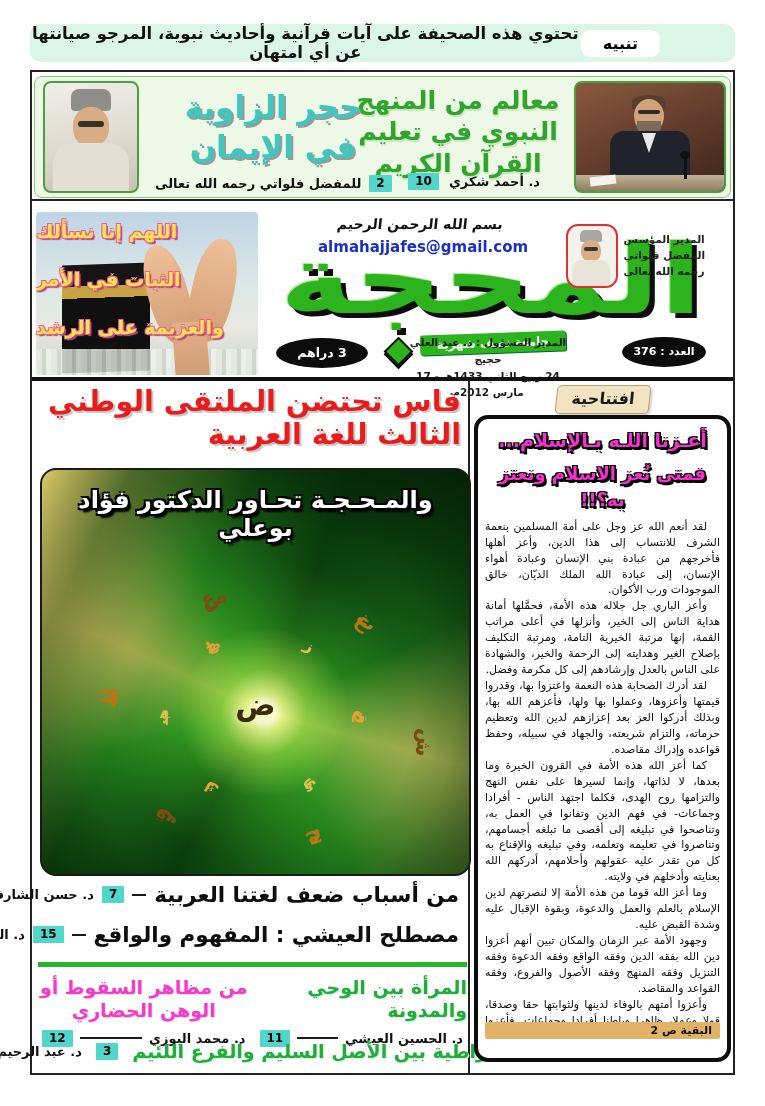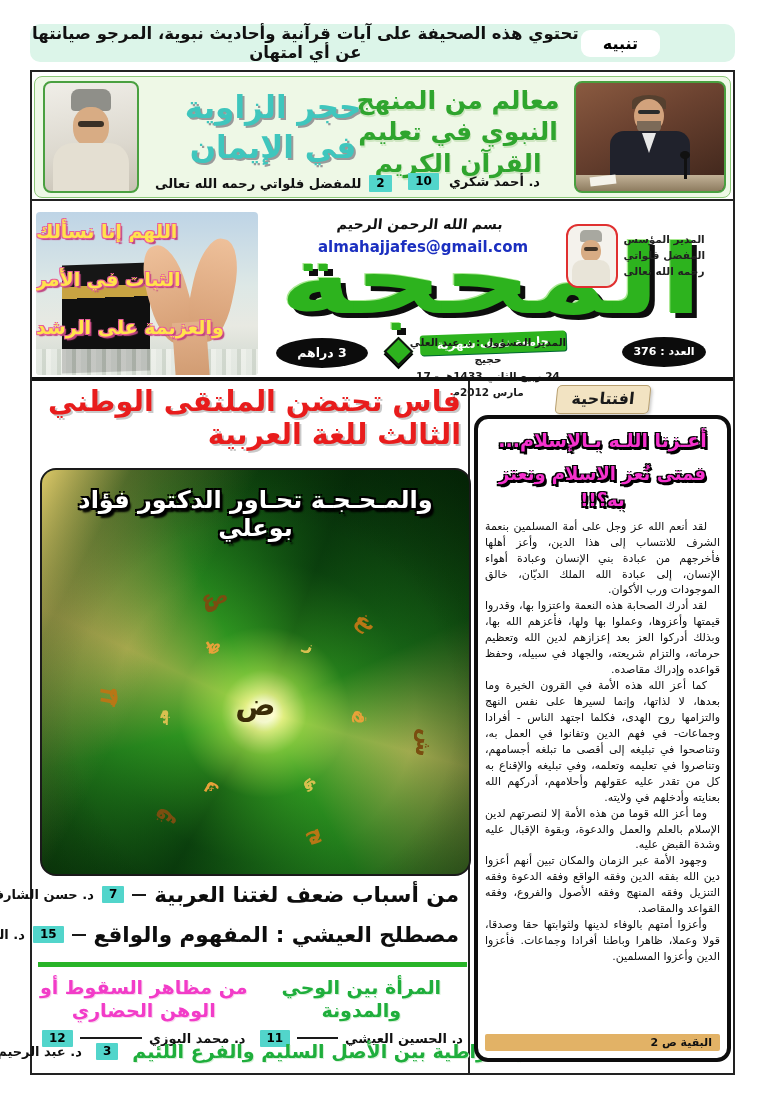--- a/index.html
+++ b/index.html
@@ -107,32 +107,32 @@
 
   .art-row{position:absolute;right:298px;width:427px;display:flex;align-items:center;gap:8px;flex-direction:row;padding:0 8px;box-sizing:border-box;}
   .art-title{font-weight:900;font-size:21.5px;color:#0d0d0d;white-space:nowrap;}
   .art-line{flex:1;border-top:2.5px solid #1a1a1a;min-width:14px;}
   .art-line-s{width:22px;border-top:2.5px solid #1a1a1a;}
   .art-author{font-weight:800;font-size:13px;color:#111;white-space:nowrap;}
   .green-rule{position:absolute;left:38px;top:962px;width:429px;height:5px;background:#28b428;}
 
   .bottom-grid{position:absolute;left:38px;top:976px;width:429px;display:flex;flex-direction:row;gap:6px;}
   .bcol{flex:1;text-align:center;}
-  .bcol-title-green{color:#1fae3c;font-weight:900;font-size:19px;line-height:1.2;text-shadow:1px 1px 0 #d8f0d8;}
+  .bcol-title-green{color:#1fae3c;font-weight:900;font-size:19px;line-height:1.2;text-shadow:1px 1px 0 #d8f0d8;text-align:right;}
   .bcol-title-pink{color:#f23cc8;font-weight:900;font-size:19px;line-height:1.2;text-shadow:1px 1px 0 #f8d8ee;}
   .bcol-byline{margin-top:8px;display:flex;align-items:center;gap:7px;justify-content:center;flex-direction:row;padding:0 4px;}
   .bline{flex:0 1 70px;border-top:2px solid #1a1a1a;}
   .last-row{position:absolute;left:38px;top:1040px;width:429px;display:flex;align-items:center;gap:7px;flex-direction:row;justify-content:center;}
   .last-title{color:#1fae3c;font-weight:900;font-size:19px;text-shadow:1px 1px 0 #d8f0d8;white-space:nowrap;}
 
   
   .edit-label{position:absolute;left:556px;top:385px;width:92px;height:27px;background:#f2e3c2;border:1px solid #b8a070;
     border-radius:5px;box-shadow:2px 2px 3px #00000030;font-weight:800;font-size:16px;color:#1a1a1a;text-align:center;line-height:26px;transform:skewX(-6deg);}
   .edit-box{position:absolute;left:474px;top:415px;width:257px;height:647px;border:4px solid #0d0d0d;border-radius:14px;
-    box-sizing:border-box;background:#fff;display:flex;flex-direction:column;padding:8px 7px 7px;overflow:hidden;}
+    box-sizing:border-box;background:#fff;display:flex;flex-direction:column;padding:8px 7px 19px;overflow:hidden;}
   .edit-title{text-align:center;font-weight:900;color:#f531cd;line-height:1.45;
     text-shadow:-1.5px -1.5px 0 #000,1.5px -1.5px 0 #000,-1.5px 1.5px 0 #000,1.5px 1.5px 0 #000,2.5px 2.5px 0 #000;}
   .edit-title-1{font-size:19px;}
   .edit-title-2{font-size:18px;margin-top:6px;margin-bottom:6px;}
   .edit-body{flex:1;overflow:hidden;}
   .edit-body p{margin:0;font-size:11px;line-height:1.45;text-align:justify;color:#0d0d0d;text-indent:13px;font-weight:500;}
   .more-bar{margin-top:auto;background:#e2b266;color:#111;font-weight:800;font-size:11px;padding:2px 8px;border-radius:2px;}
 </style>
 </head>
 <body>
@@ -302,20 +302,21 @@
     <div class="art-line-s"></div>
     <span class="art-author">د. عبد الرحيم بلحاج</span>
   </div>
 
   <div class="edit-label">افتتاحية</div>
   <div class="edit-box">
     <div class="edit-title edit-title-1">أعـزنا اللـه بـالإسلام...</div>
     <div class="edit-title edit-title-2">فمتى نُعز الاسلام ونعتز به؟!!</div>
     <div class="edit-body">
       <p>لقد أنعم الله عز وجل على أمة المسلمين بنعمة الشرف للانتساب إلى هذا الدين، وأعز أهلها فأخرجهم من عبادة بني الإنسان وعبادة أهواء الإنسان، إلى عبادة الله الملك الديّان، خالق الموجودات ورب الأكوان.</p>
+      <p>وأعز الباري جل جلاله هذه الأمة، فحمَّلها أمانة هداية الناس إلى الخير، وأنزلها في أعلى مراتب القمة، إنها مرتبة الخيرية التامة، ومرتبة التكليف بإصلاح الغير وهدايته إلى الرحمة والخير، والشهادة على الناس بالعدل وإرشادهم إلى كل مكرمة وفضل.</p>
       <p>لقد أدرك الصحابة هذه النعمة واعتزوا بها، وقدروا قيمتها وأعزوها، وعملوا بها ولها، فأعزهم الله بها، وبذلك أدركوا العز بعد إعزازهم لدين الله وتعظيم حرماته، والتزام شريعته، والجهاد في سبيله، وحفظ قواعده وإدراك مقاصده.</p>
       <p>كما أعز الله هذه الأمة في القرون الخيرة وما بعدها، لا لذاتها، وإنما لسيرها على نفس النهج والتزامها روح الهدى، فكلما اجتهد الناس - أفرادا وجماعات- في فهم الدين وتفانوا في العمل به، وتناصحوا في تبليغه إلى أقصى ما تبلغه أجسامهم، وتناصروا في تعليمه وتعلمه، وفي تبليغه والإقناع به كل من تقدر عليه عقولهم وأحلامهم، أدركهم الله بعنايته وأدخلهم في ولايته.</p>
       <p>وما أعز الله قوما من هذه الأمة إلا لنصرتهم لدين الإسلام بالعلم والعمل والدعوة، وبقوة الإقبال عليه وشدة القبض عليه.</p>
       <p>وجهود الأمة عبر الزمان والمكان تبين أنهم أعزوا دين الله بفقه الدين وفقه الواقع وفقه الدعوة وفقه التنزيل وفقه المنهج وفقه الأصول والفروع، وفقه القواعد والمقاصد.</p>
       <p>وأعزوا أمتهم بالوفاء لدينها ولثوابتها حقا وصدقا، قولا وعملا، ظاهرا وباطنا أفرادا وجماعات. فأعزوا الدين وأعزوا المسلمين.</p>
 
     </div>
     <div class="more-bar">البقية ص 2</div>
   </div>
 

